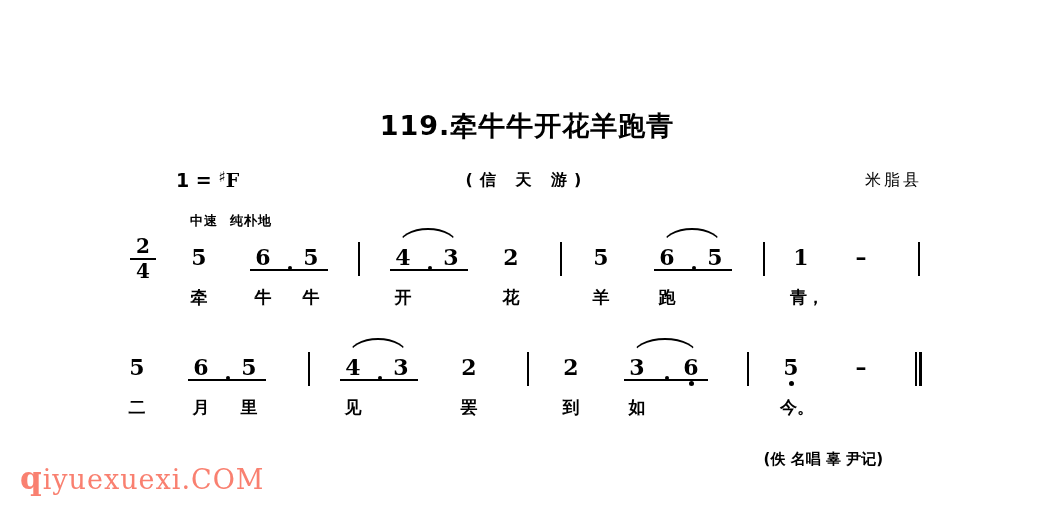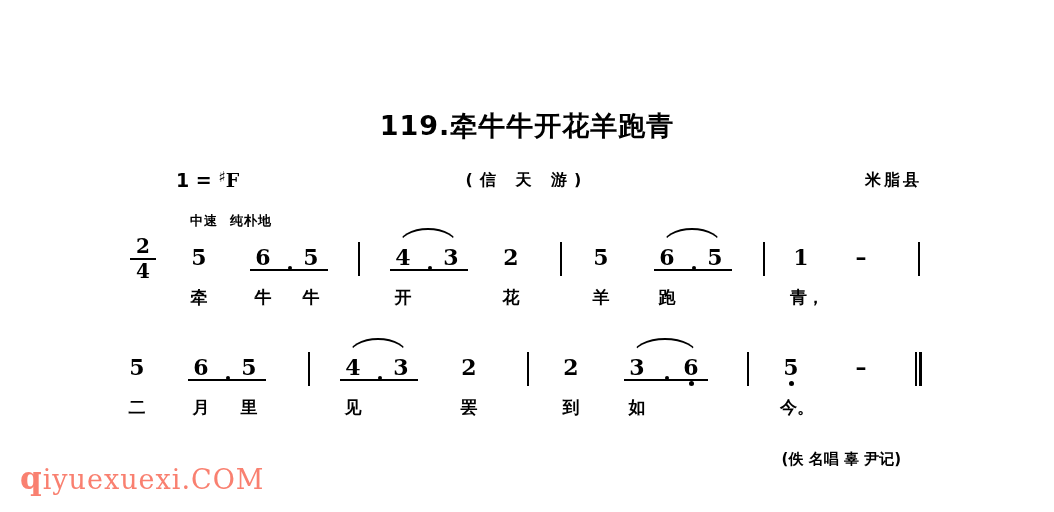--- a/index.html
+++ b/index.html
@@ -57,21 +57,21 @@
     font-size: 16px;
     letter-spacing: 7px;
     font-weight: bold;
   }
   #region-label {
     position: absolute;
     right: 132px;
     top: 170px;
     font-size: 16px;
     letter-spacing: 3px;
-    font-weight: bold;
+    font-weight: normal;
     margin-left: 33px;
   }
   #tempo-expression {
     position: absolute;
     left: 190px;
     top: 212px;
     font-size: 13px;
     font-weight: bold;
     letter-spacing: 1px;
     white-space: nowrap;
@@ -198,21 +198,21 @@
     text-align: center;
     width: 40px;
     margin-left: -20px;
     white-space: nowrap;
     font-family: "DejaVu Sans", "Liberation Sans", sans-serif;
   }
 
   
   #credits {
     position: absolute;
-    right: 153px;
+    right: 171px;
     top: 450px;
     font-size: 15px;
     font-weight: bold;
     white-space: nowrap;
   }
 
   
   #watermark {
     position: absolute;
     left: 20px;

